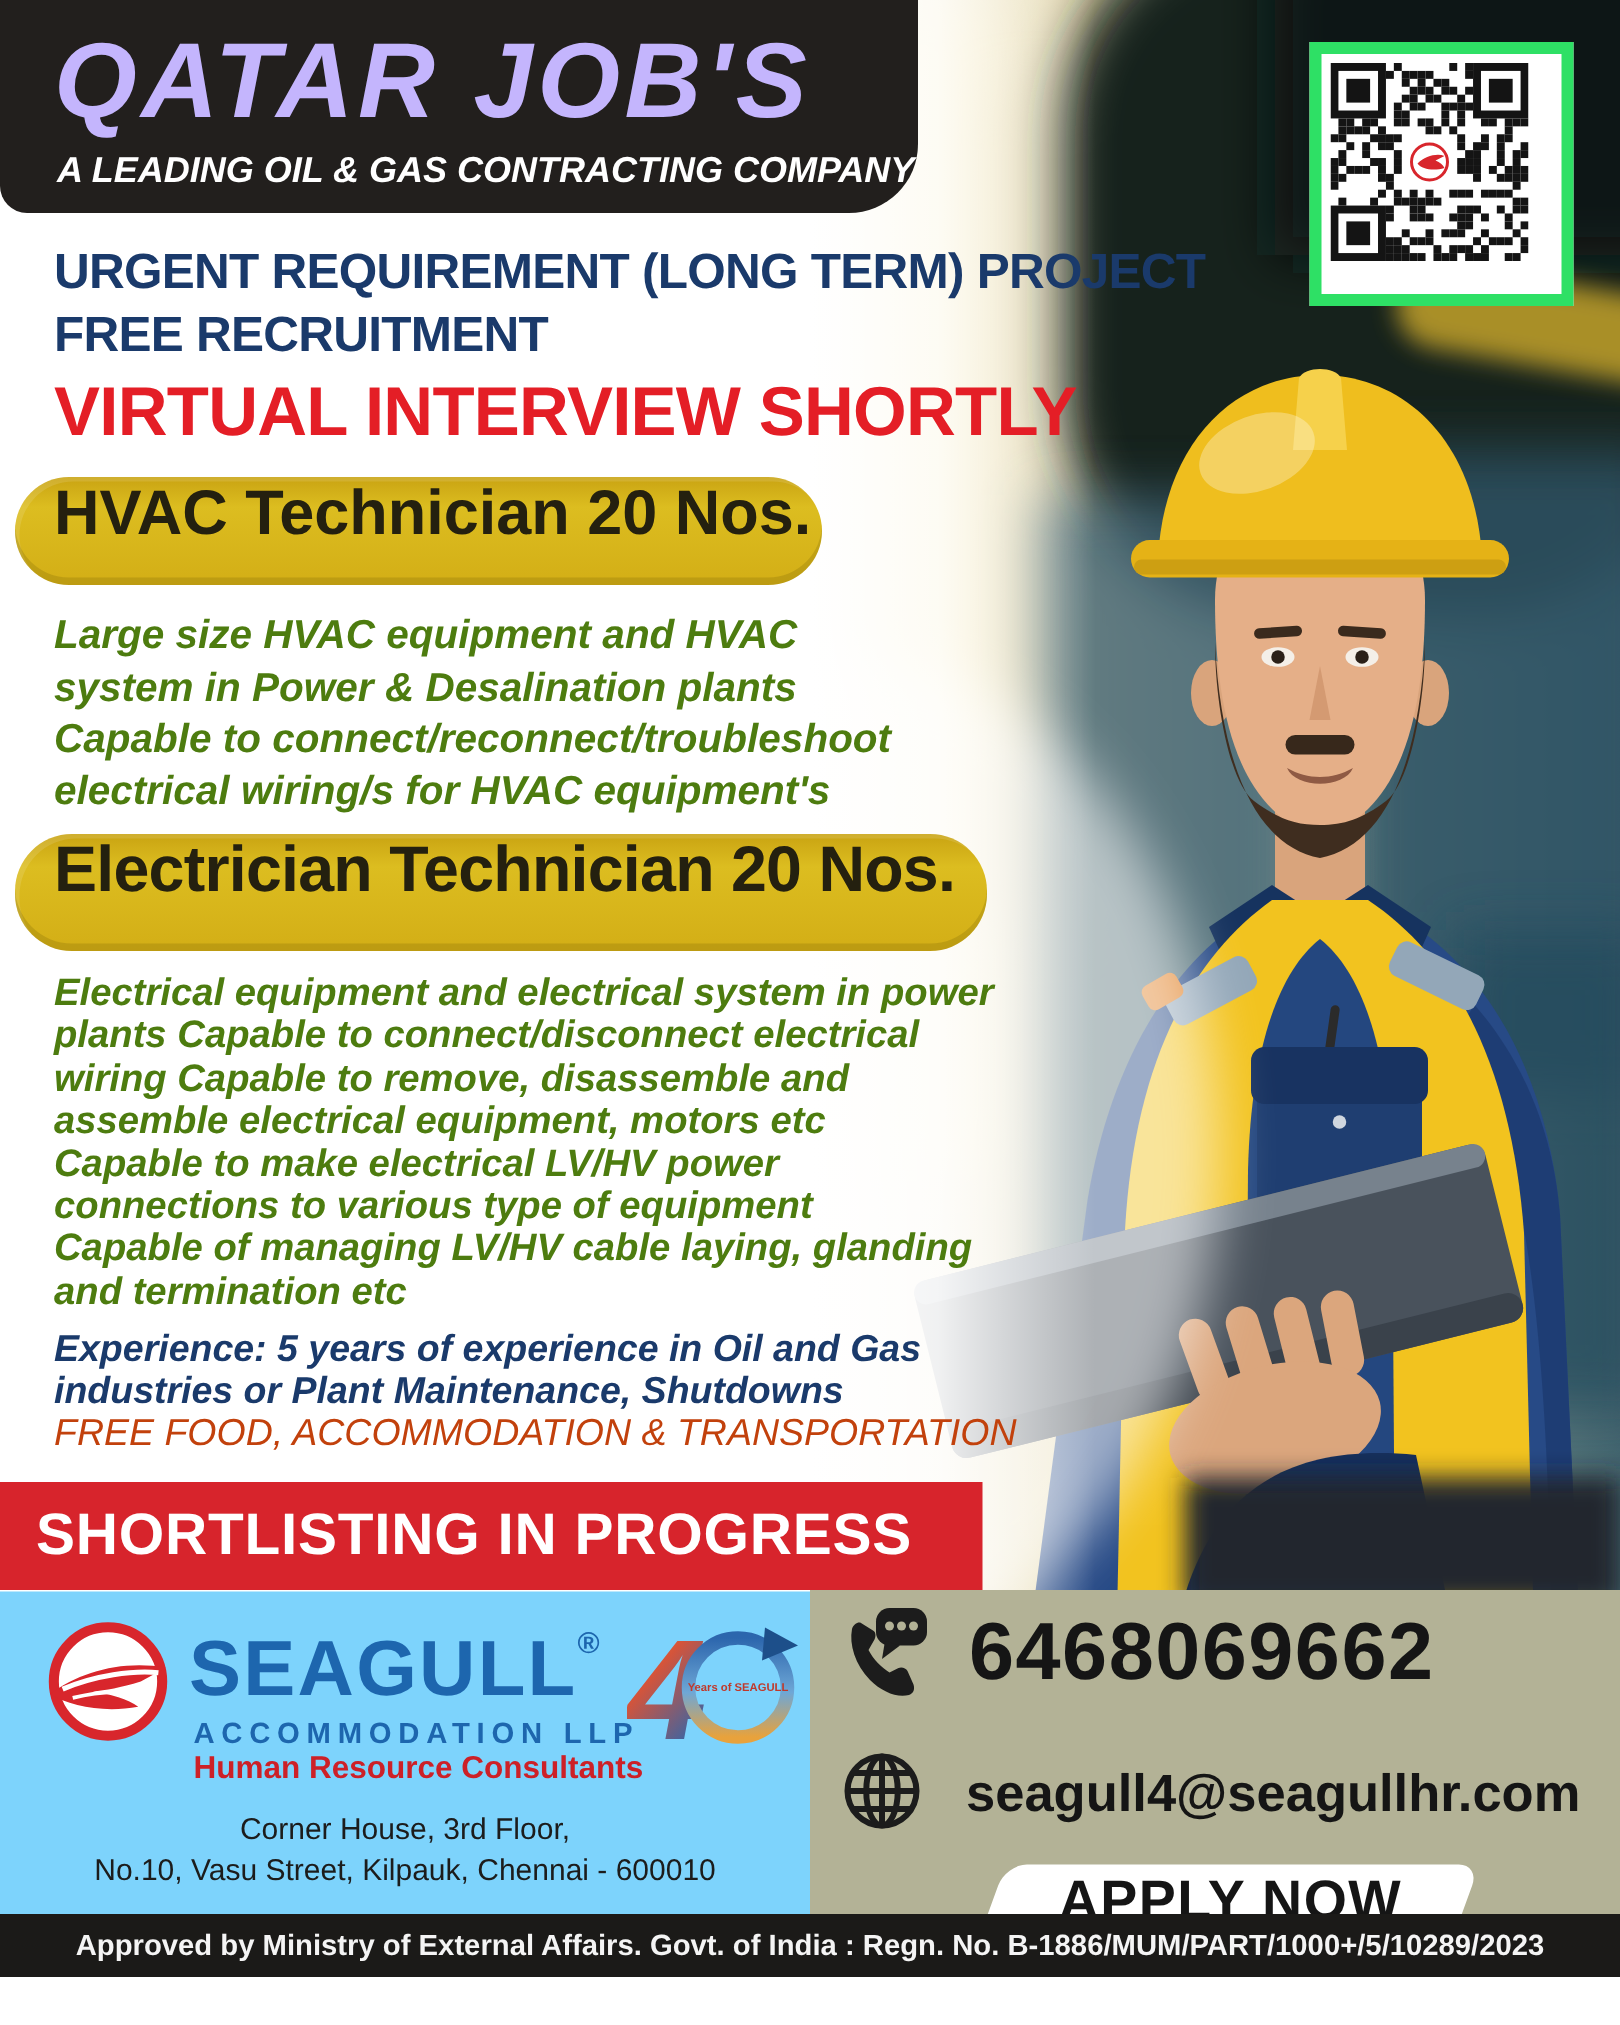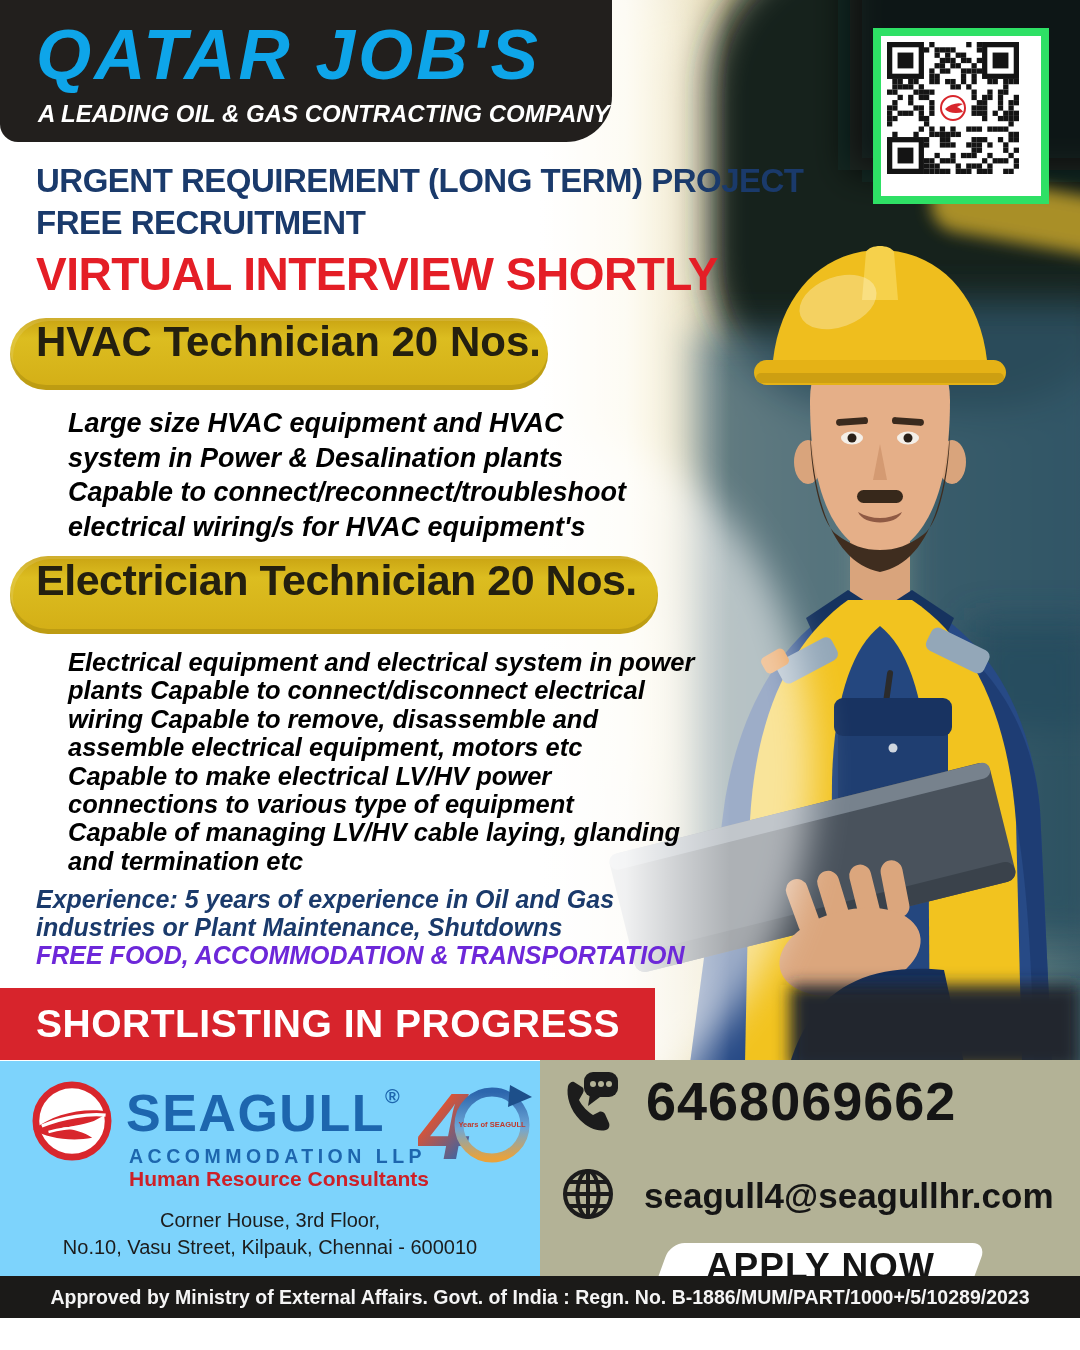--- a/index.html
+++ b/index.html
@@ -14,54 +14,54 @@
   .photo{left:540px;top:0;width:540px;height:1063px;z-index:0;}
   .photo svg{display:block;}
 
   
   .qr{left:873px;top:28px;width:148px;height:148px;z-index:4;
       background:#fff;border:8px solid #2ee065;padding:6px;}
 
   
   .header{left:0;top:0;width:612px;height:142px;background:#221f1d;
     border-radius:0 0 46px 18px;z-index:2;padding:0;}
-  .brand-title{position:absolute;left:36px;top:14px;color:#0ea5e9;
+  .brand-title{position:absolute;left:36px;top:14px;color:#c4b5fd;
     font-size:71px;font-weight:bold;font-style:italic;letter-spacing:3px;white-space:nowrap;}
   .brand-subtitle{position:absolute;left:38px;top:100px;color:#fff;
     font-size:24px;font-weight:bold;font-style:italic;white-space:nowrap;}
 
   
   .urgent{left:36px;top:160px;z-index:2;color:#1a3a6b;
     font-size:33px;font-weight:bold;letter-spacing:-0.5px;line-height:42px;white-space:pre;}
   .interview{left:36px;top:247px;z-index:2;color:#e41e26;
     font-size:46px;font-weight:bold;letter-spacing:-0.5px;white-space:nowrap;}
 
   
   .pill{z-index:2;background:linear-gradient(180deg,#c9a312 0%,#dcbd20 28%,#d3ae16 100%);
     border-radius:38px;display:flex;align-items:flex-start;
     box-shadow:inset 0 -5px 0 rgba(90,70,0,.18), inset 3px 3px 0 rgba(255,255,255,.12);}
   .pill-1{left:10px;top:318px;width:538px;height:72px;}
   .pill-2{left:10px;top:556px;width:648px;height:78px;}
   .pill-label{padding-left:26px;color:#24200f;font-weight:bold;white-space:nowrap;}
   .pill-1 .pill-label{font-size:42px;}
   .pill-2 .pill-label{font-size:43px;letter-spacing:-0.5px;}
 
-  .job-desc{z-index:2;color:#000000;font-style:italic;font-weight:bold;white-space:pre;margin-left:32px;}
+  .job-desc{z-index:2;color:#4d7c0f;font-style:italic;font-weight:bold;white-space:pre;}
   .job-desc-1{left:36px;top:406px;font-size:27px;line-height:34.5px;}
   .job-desc-2{left:36px;top:648px;font-size:25.5px;line-height:28.4px;}
 
   .experience{left:36px;top:886px;z-index:2;color:#1a3a6b;font-style:italic;font-weight:bold;
     font-size:25px;line-height:27.5px;white-space:pre;}
-  .benefits{left:36px;top:941px;z-index:2;color:#6d28d9;font-style:italic;font-weight:bold;
+  .benefits{left:36px;top:941px;z-index:2;color:#c2410c;font-style:italic;font-weight:normal;
     font-size:25px;white-space:nowrap;}
 
   
   .banner{left:0;top:988px;width:655px;height:72px;background:#d7242c;z-index:2;
     display:flex;align-items:center;}
-  .banner-label{padding-left:36px;color:#fff;font-size:39px;font-weight:bold;letter-spacing:0.5px;white-space:nowrap;}
+  .banner-label{padding-left:24px;color:#fff;font-size:39px;font-weight:bold;letter-spacing:0.5px;white-space:nowrap;}
 
   
   .company{left:0;top:1061px;width:540px;height:248px;background:#7dd3fc;z-index:2;}
   .seagull-logo{position:absolute;left:30px;top:16px;width:84px;height:88px;}
   .company-name{position:absolute;left:126px;top:22px;color:#1d66ae;
     font-size:52px;font-weight:bold;letter-spacing:1.5px;white-space:nowrap;}
   .reg-mark{font-size:20px;vertical-align:28px;letter-spacing:0;}
   .company-subtitle{position:absolute;left:129px;top:84px;color:#1d66ae;
     font-size:19.5px;font-weight:bold;letter-spacing:4.5px;white-space:nowrap;}
   .company-tagline{position:absolute;left:129px;top:106px;color:#cd2027;

